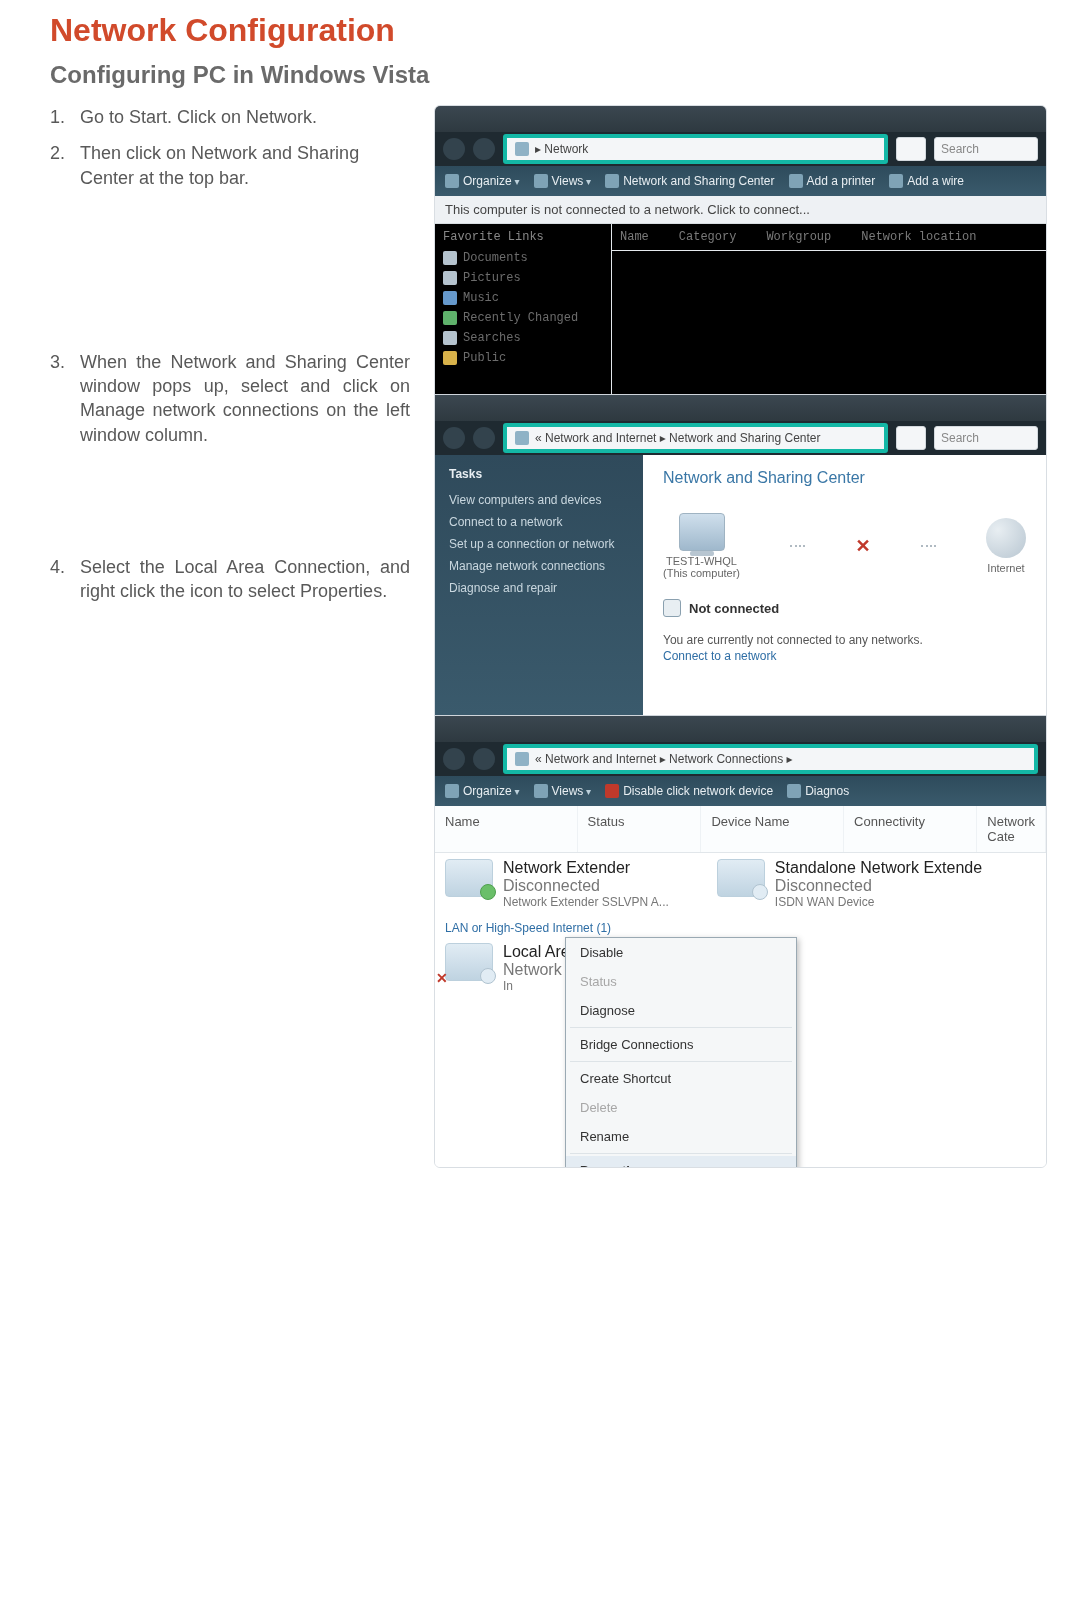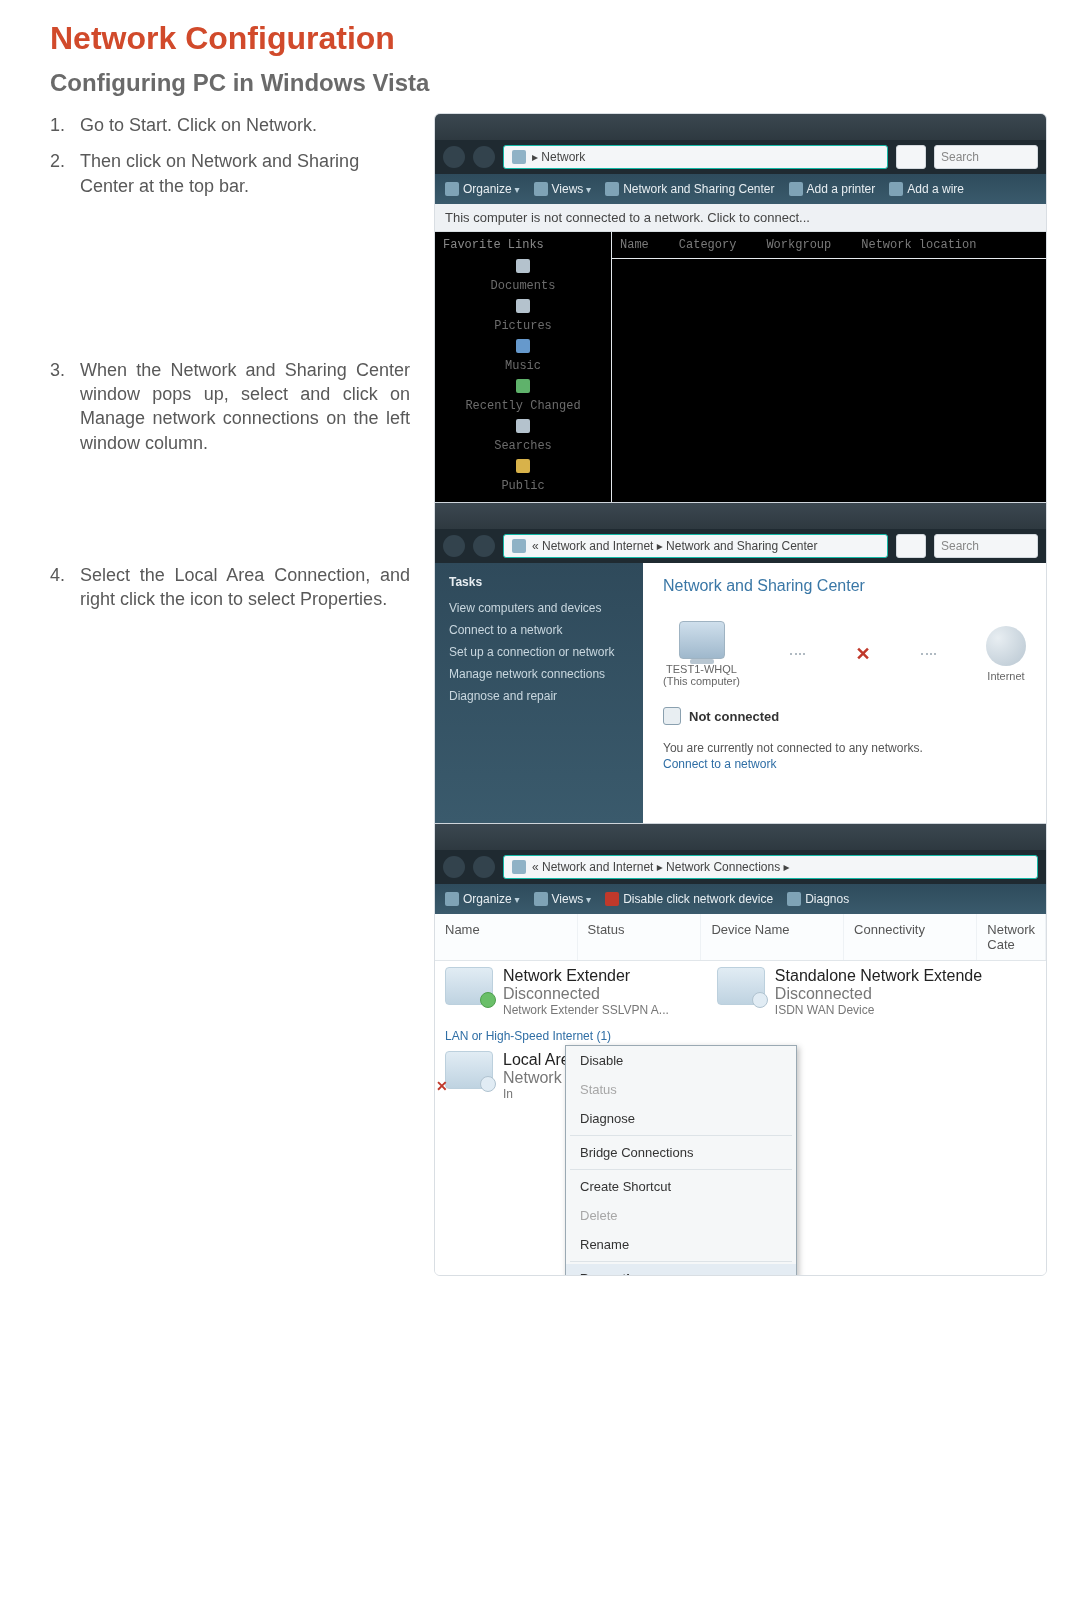--- a/index.html
+++ b/index.html
@@ -8,21 +8,21 @@
     background: #ffffff;
     font-family: Arial, Helvetica, sans-serif;
     color: #555;
     width: 1091px;
   }
   .page {
     width: 1087px;
     min-height: 1615px;
     position: relative;
     box-sizing: border-box;
-    padding: 16px 40px 0 50px;
+    padding: 8px 40px 0 50px;
   }
   .title {
     font-size: 32px;
     font-weight: bold;
     color: #d14a2b;
     margin: 0 0 12px 0;
     padding-top: 4px;
   }
   .subtitle {
     font-size: 24px;
@@ -86,21 +86,21 @@
     width: 22px; height: 22px;
     background: #33434d;
     border-radius: 11px;
   }
   .addrbox {
     background: #f4f6f8;
     color: #444;
     flex: 1;
     height: 22px;
     border-radius: 3px;
-    border: 1px solid #14b8a6;
+    border: 4px solid #14b8a6;
     display: flex;
     align-items: center;
     padding: 0 8px;
     gap: 6px;
     font-size: 12px;
   }
   .addrbox .ic {
     width: 14px; height: 14px;
     background: #8fb2c6;
     border-radius: 2px;
@@ -163,21 +163,20 @@
     border-right: 1px solid #e2e7eb;
     padding: 6px 8px;
     font-size: 12px;
     color: #6c6c6c;
   }
   .favcol .hdr { color: #888; margin-bottom: 4px; }
   .favcol .itm {
     display: flex; align-items: center; gap: 6px;
     padding: 3px 0;
     color: #6c6c6c;
-    flex-direction: column;
   }
   .favcol .itm .fic {
     width: 14px; height: 14px;
     background: #b4c2cd;
     border-radius: 2px;
   }
   .favcol .itm.public .fic { background: #d8b24a; }
   .favcol .itm.music .fic { background: #6699cc; }
   .favcol .itm.recent .fic { background: #5fb26b; }
   .listhdr {

